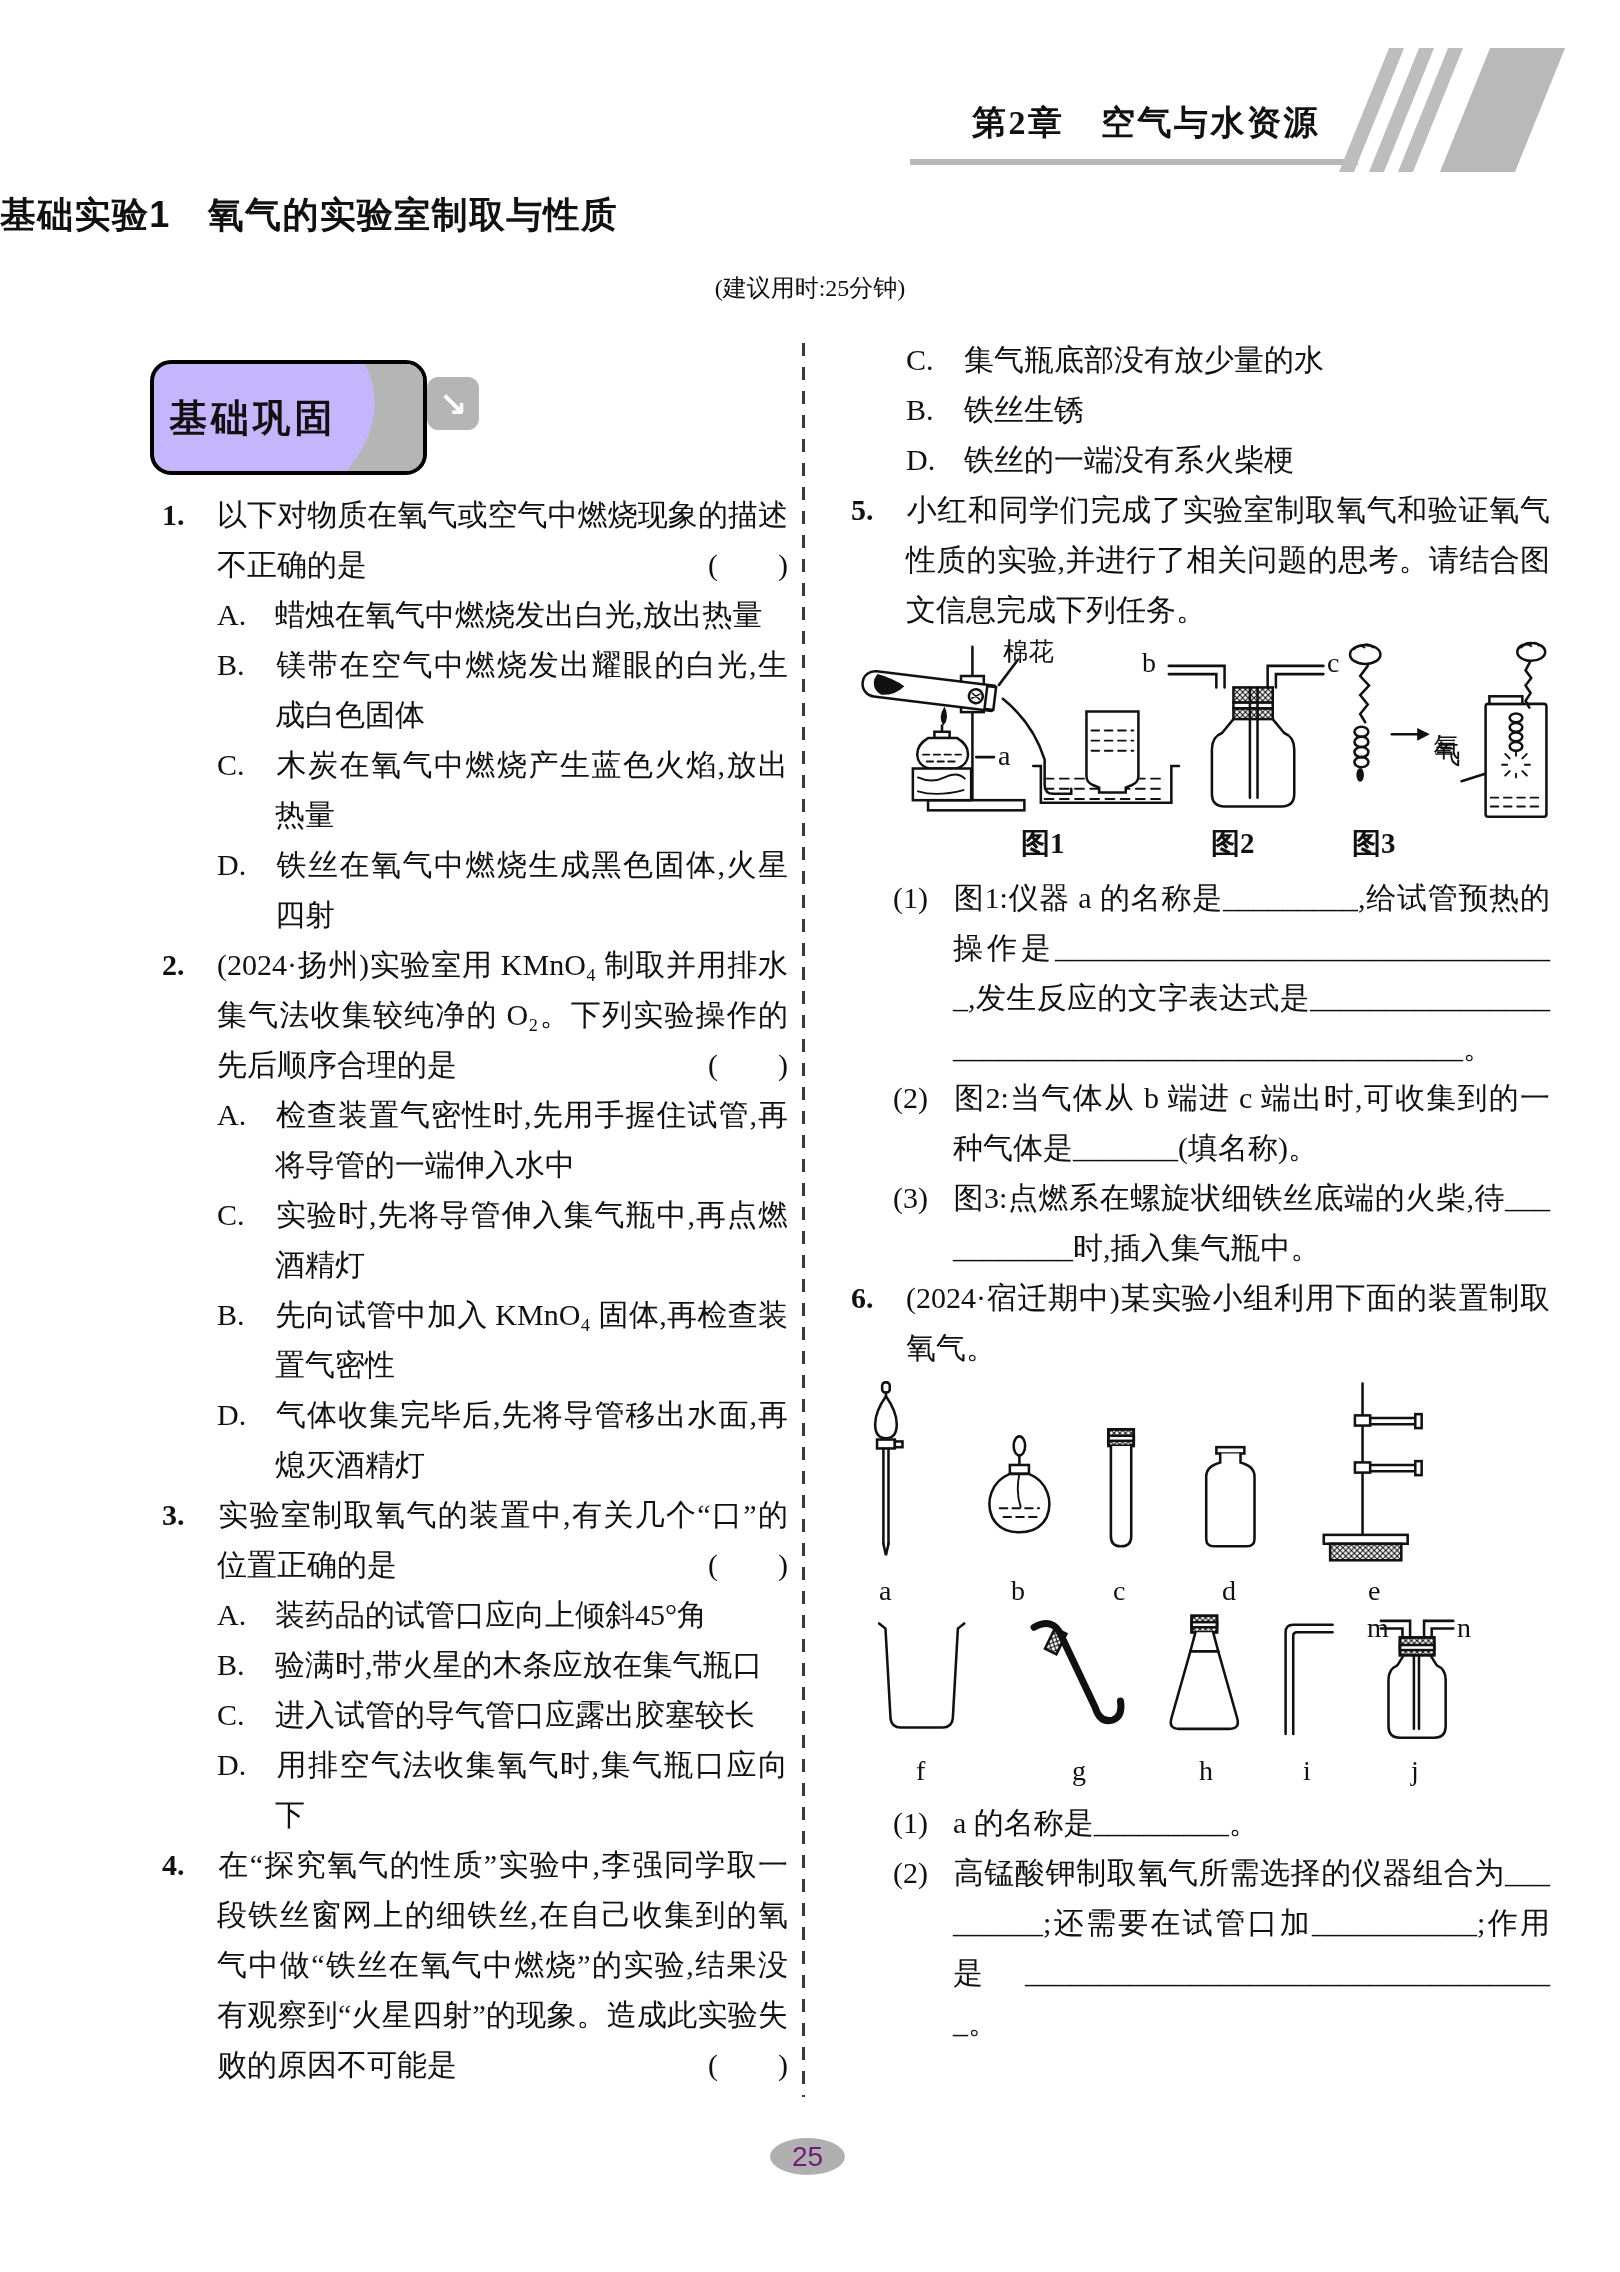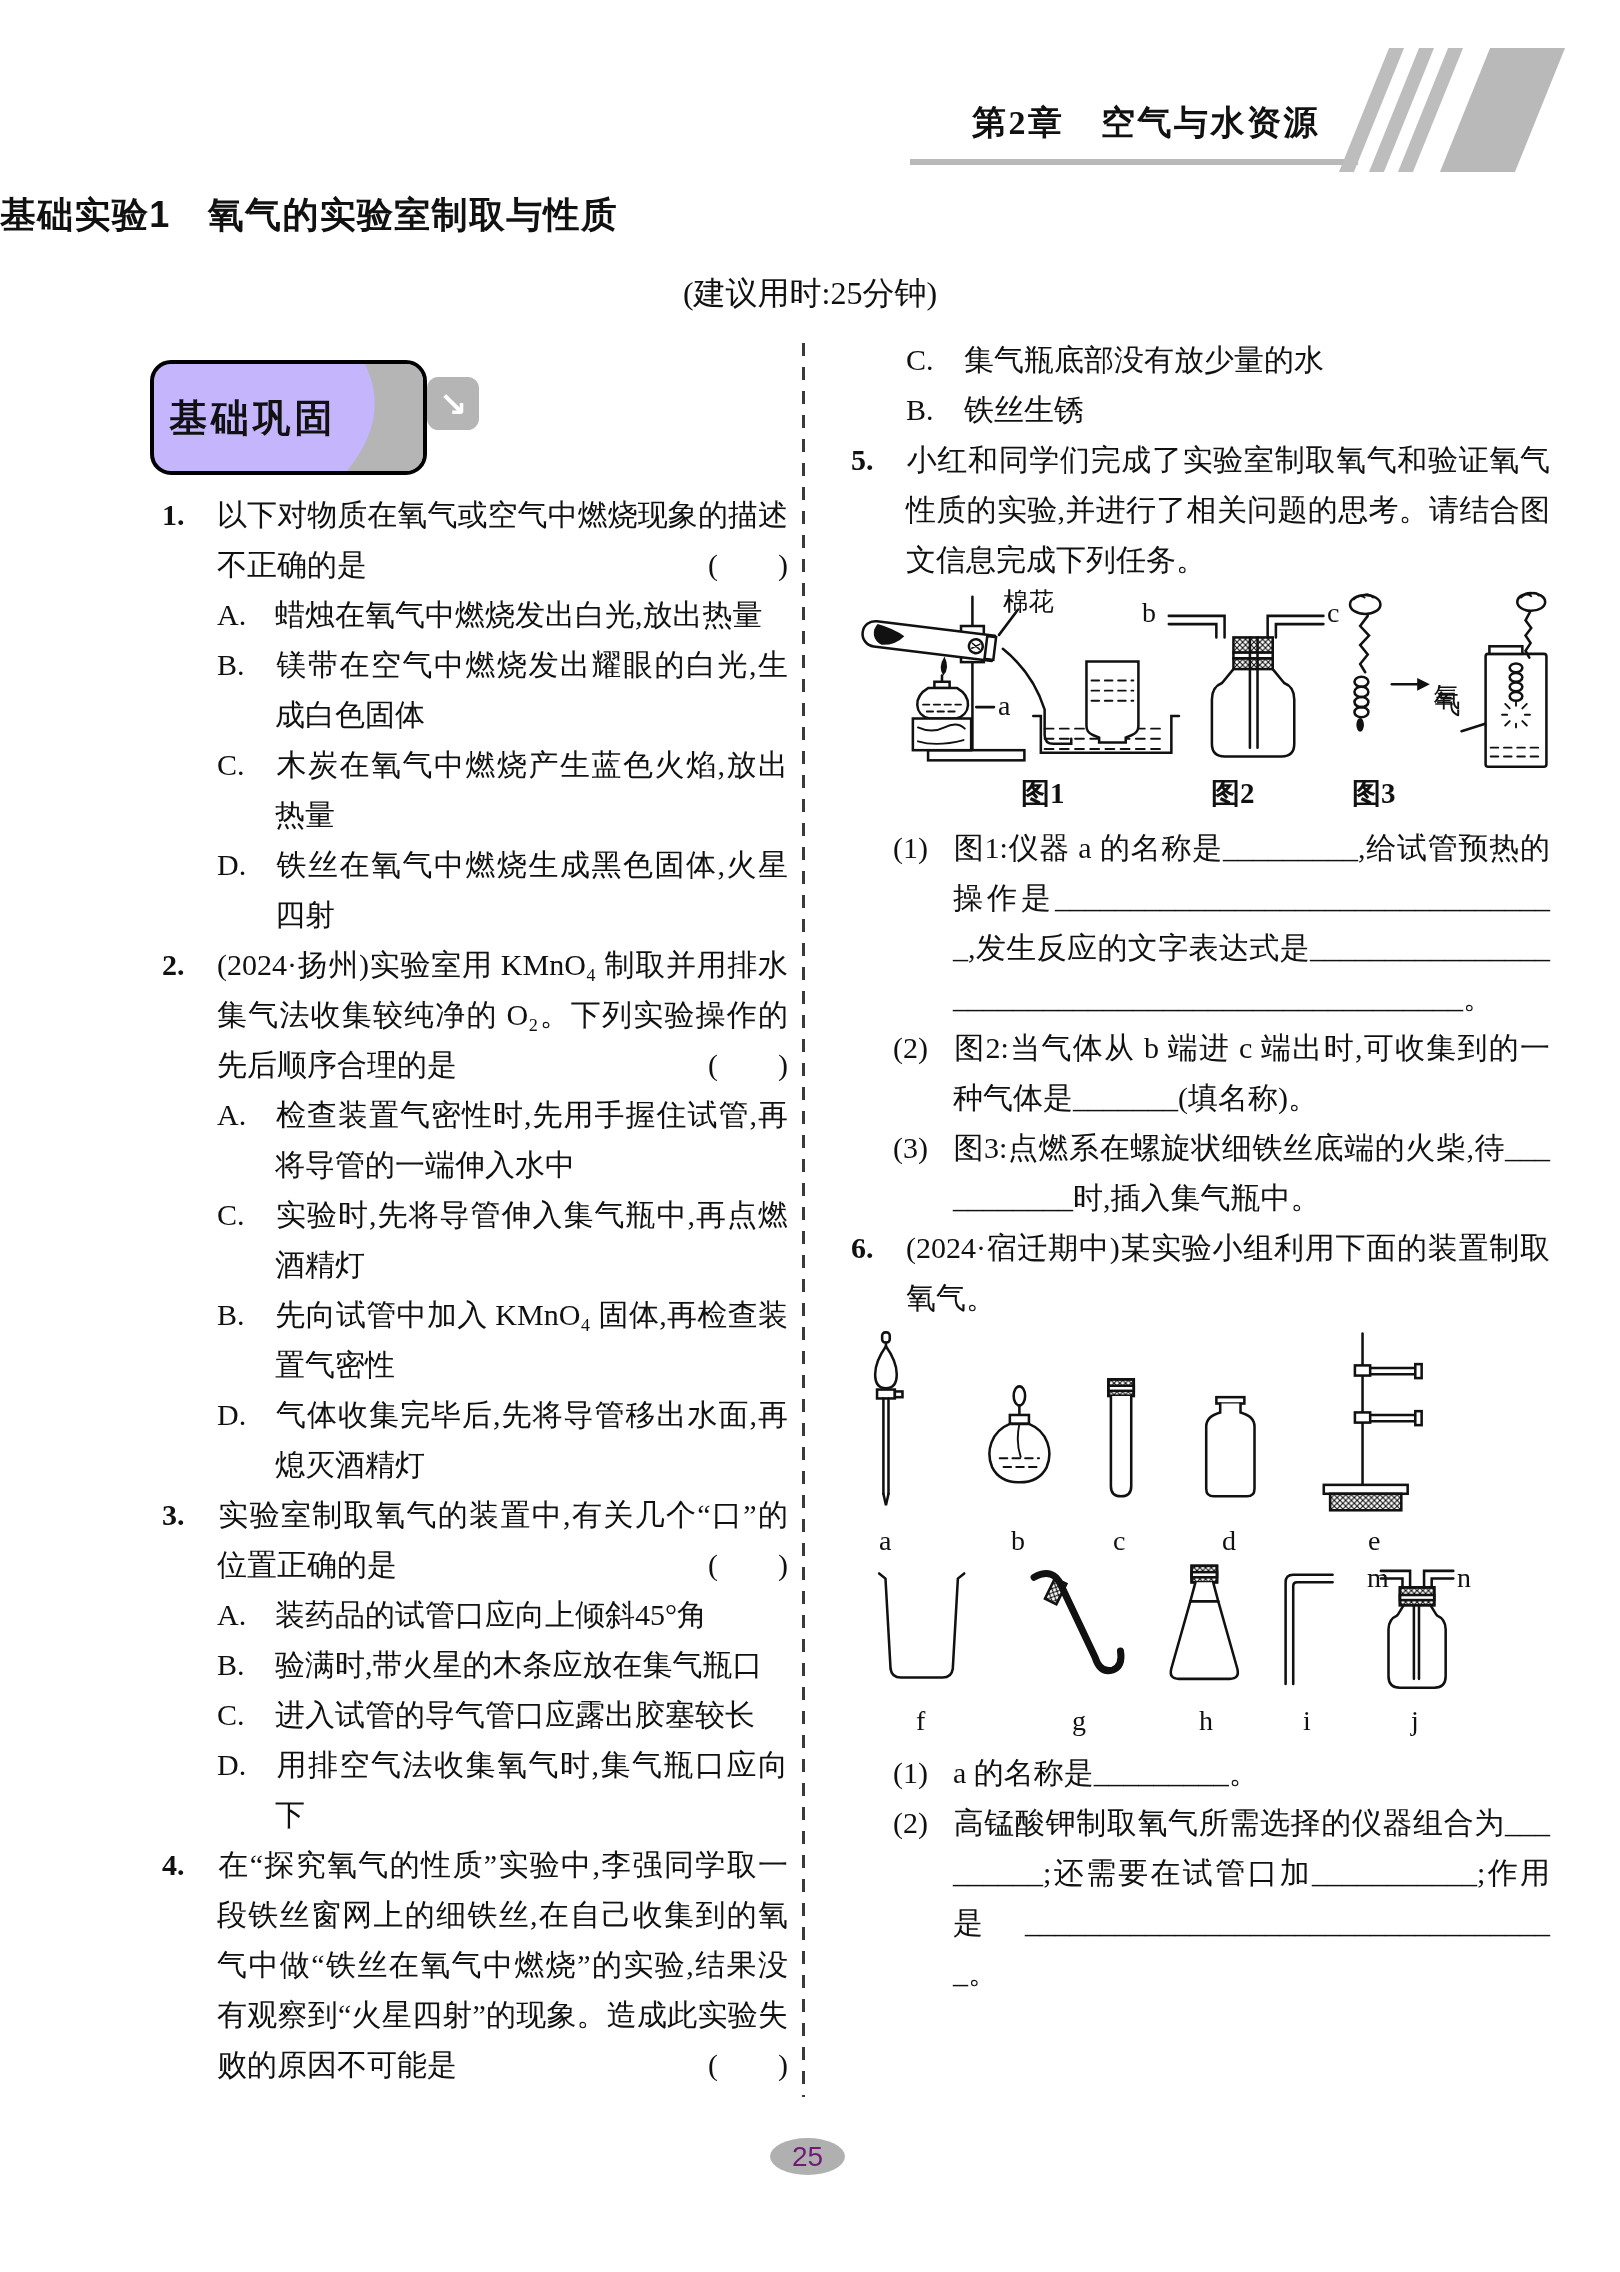--- a/index.html
+++ b/index.html
@@ -9,21 +9,21 @@
   
   .chapter{position:absolute;top:100px;right:300px;font-size:34px;font-weight:bold;
            letter-spacing:2.5px;white-space:nowrap;}
   .hdr-rule{position:absolute;left:910px;top:159px;width:448px;height:6.4px;background:#b9b9b9;}
   .hdr-stripe{position:absolute;top:48px;height:124px;width:15.2px;background:#bdbdbd;transform:skewX(-22deg);}
   .s1{left:1364px}.s2{left:1394px}.s3{left:1423px}
   .hdr-block{position:absolute;top:48px;left:1465px;width:75px;height:124px;background:#b9b9b9;transform:skewX(-22deg);}
 
   .title{position:absolute;top:191px;left:0;width:100%;text-align:left;font-size:36px;font-weight:bold;
          font-family:"Liberation Sans",sans-serif;letter-spacing:1.3px;}
-  .subtitle{position:absolute;top:272px;left:0;width:100%;text-align:center;font-size:32px;}
+  .subtitle{position:absolute;top:272px;left:0;width:100%;text-align:center;font-size:24px;}
 
   
   .badge{position:absolute;left:150px;top:360px;width:269px;height:107px;border:4.4px solid #000;
          border-radius:21px;background:#c4b5fd;overflow:hidden;}
   .badge-label{position:absolute;left:15.2px;top:50%;transform:translateY(-50%);font-size:38px;
                font-weight:bold;letter-spacing:3.8px;z-index:2;white-space:nowrap;}
   .badge-swoosh{position:absolute;right:0;top:0;height:100%;width:95px;}
   .badge-arrow{position:absolute;left:427px;top:377px;width:52px;height:53px;background:#b5b5b5;
                border-radius:11.4px;color:#fff;font-size:34px;font-weight:bold;
                font-family:"DejaVu Sans",sans-serif;display:flex;align-items:center;justify-content:center;}
@@ -118,20 +118,21 @@
       <div class="stem">
         <span class="qnum">4.</span><span>在“探究氧气的性质”实验中,李强同学取一段铁丝窗网上的细铁丝,在自己收集到的氧气中做“铁丝在氧气中燃烧”的实验,结果没有观察到“火星四射”的现象。造成此实验失败的原因不可能是</span><span class="bracket">(　　)</span>
       </div>
     </div>
   </div>
 
   <div class="col col-right">
 
     <div class="opt"><span class="opt-label">C.</span><span>集气瓶底部没有放少量的水</span></div>
     <div class="opt"><span class="opt-label">B.</span><span>铁丝生锈</span></div>
+    <div class="opt"><span class="opt-label">D.</span><span>铁丝的一端没有系火柴梗</span></div>
 
     <div>
       <div class="stem">
         <span class="qnum">5.</span><span>小红和同学们完成了实验室制取氧气和验证氧气性质的实验,并进行了相关问题的思考。请结合图文信息完成下列任务。</span>
       </div>
 
       <div class="fig5">
         <svg width="699" height="185" viewBox="0 0 1100 292">
           <defs>
             <pattern id="hatch5" width="9" height="9" patternUnits="userSpaceOnUse">

